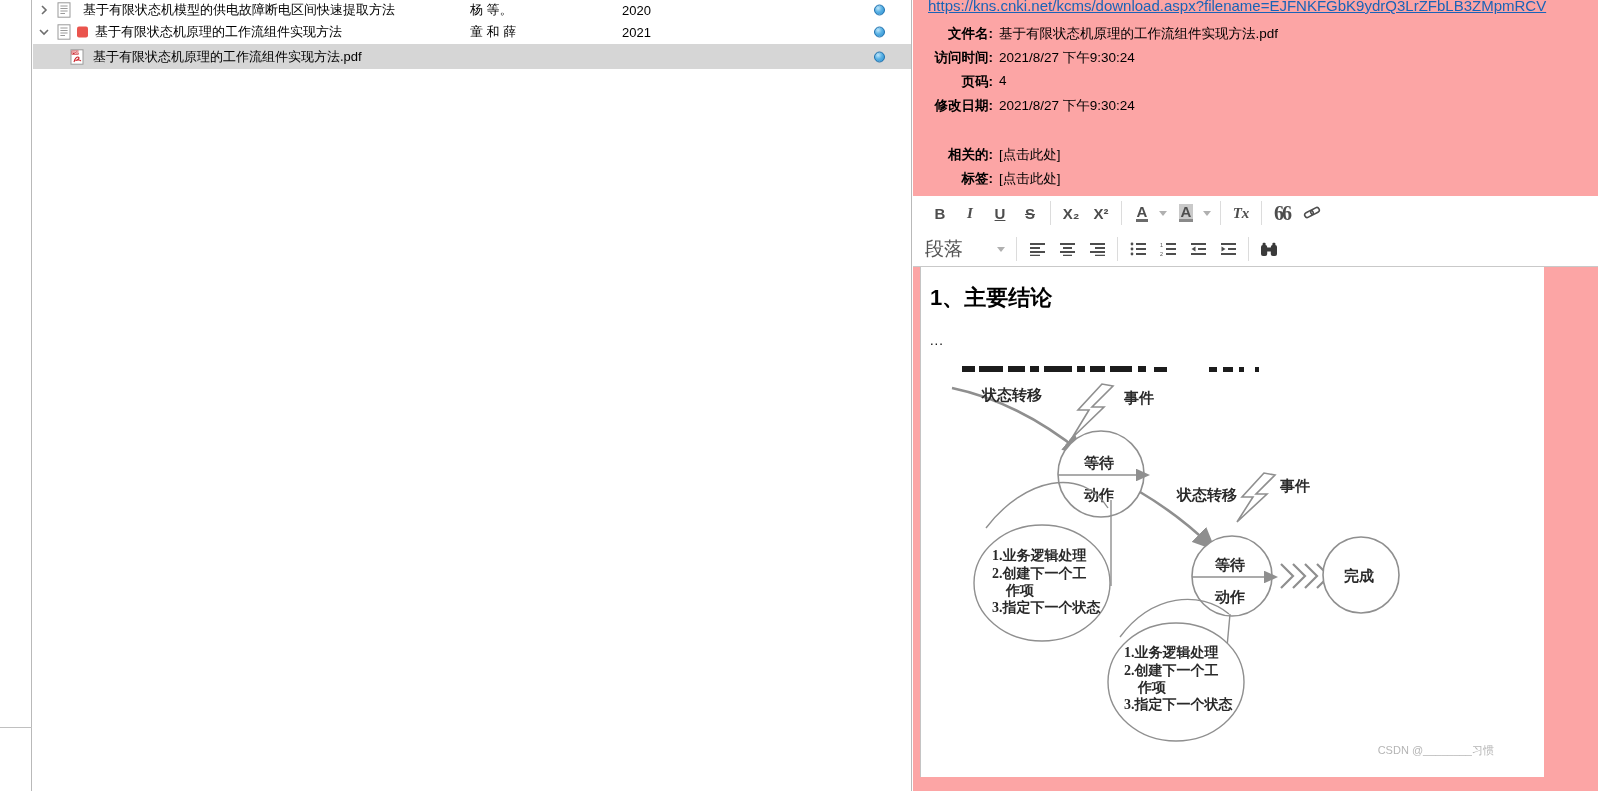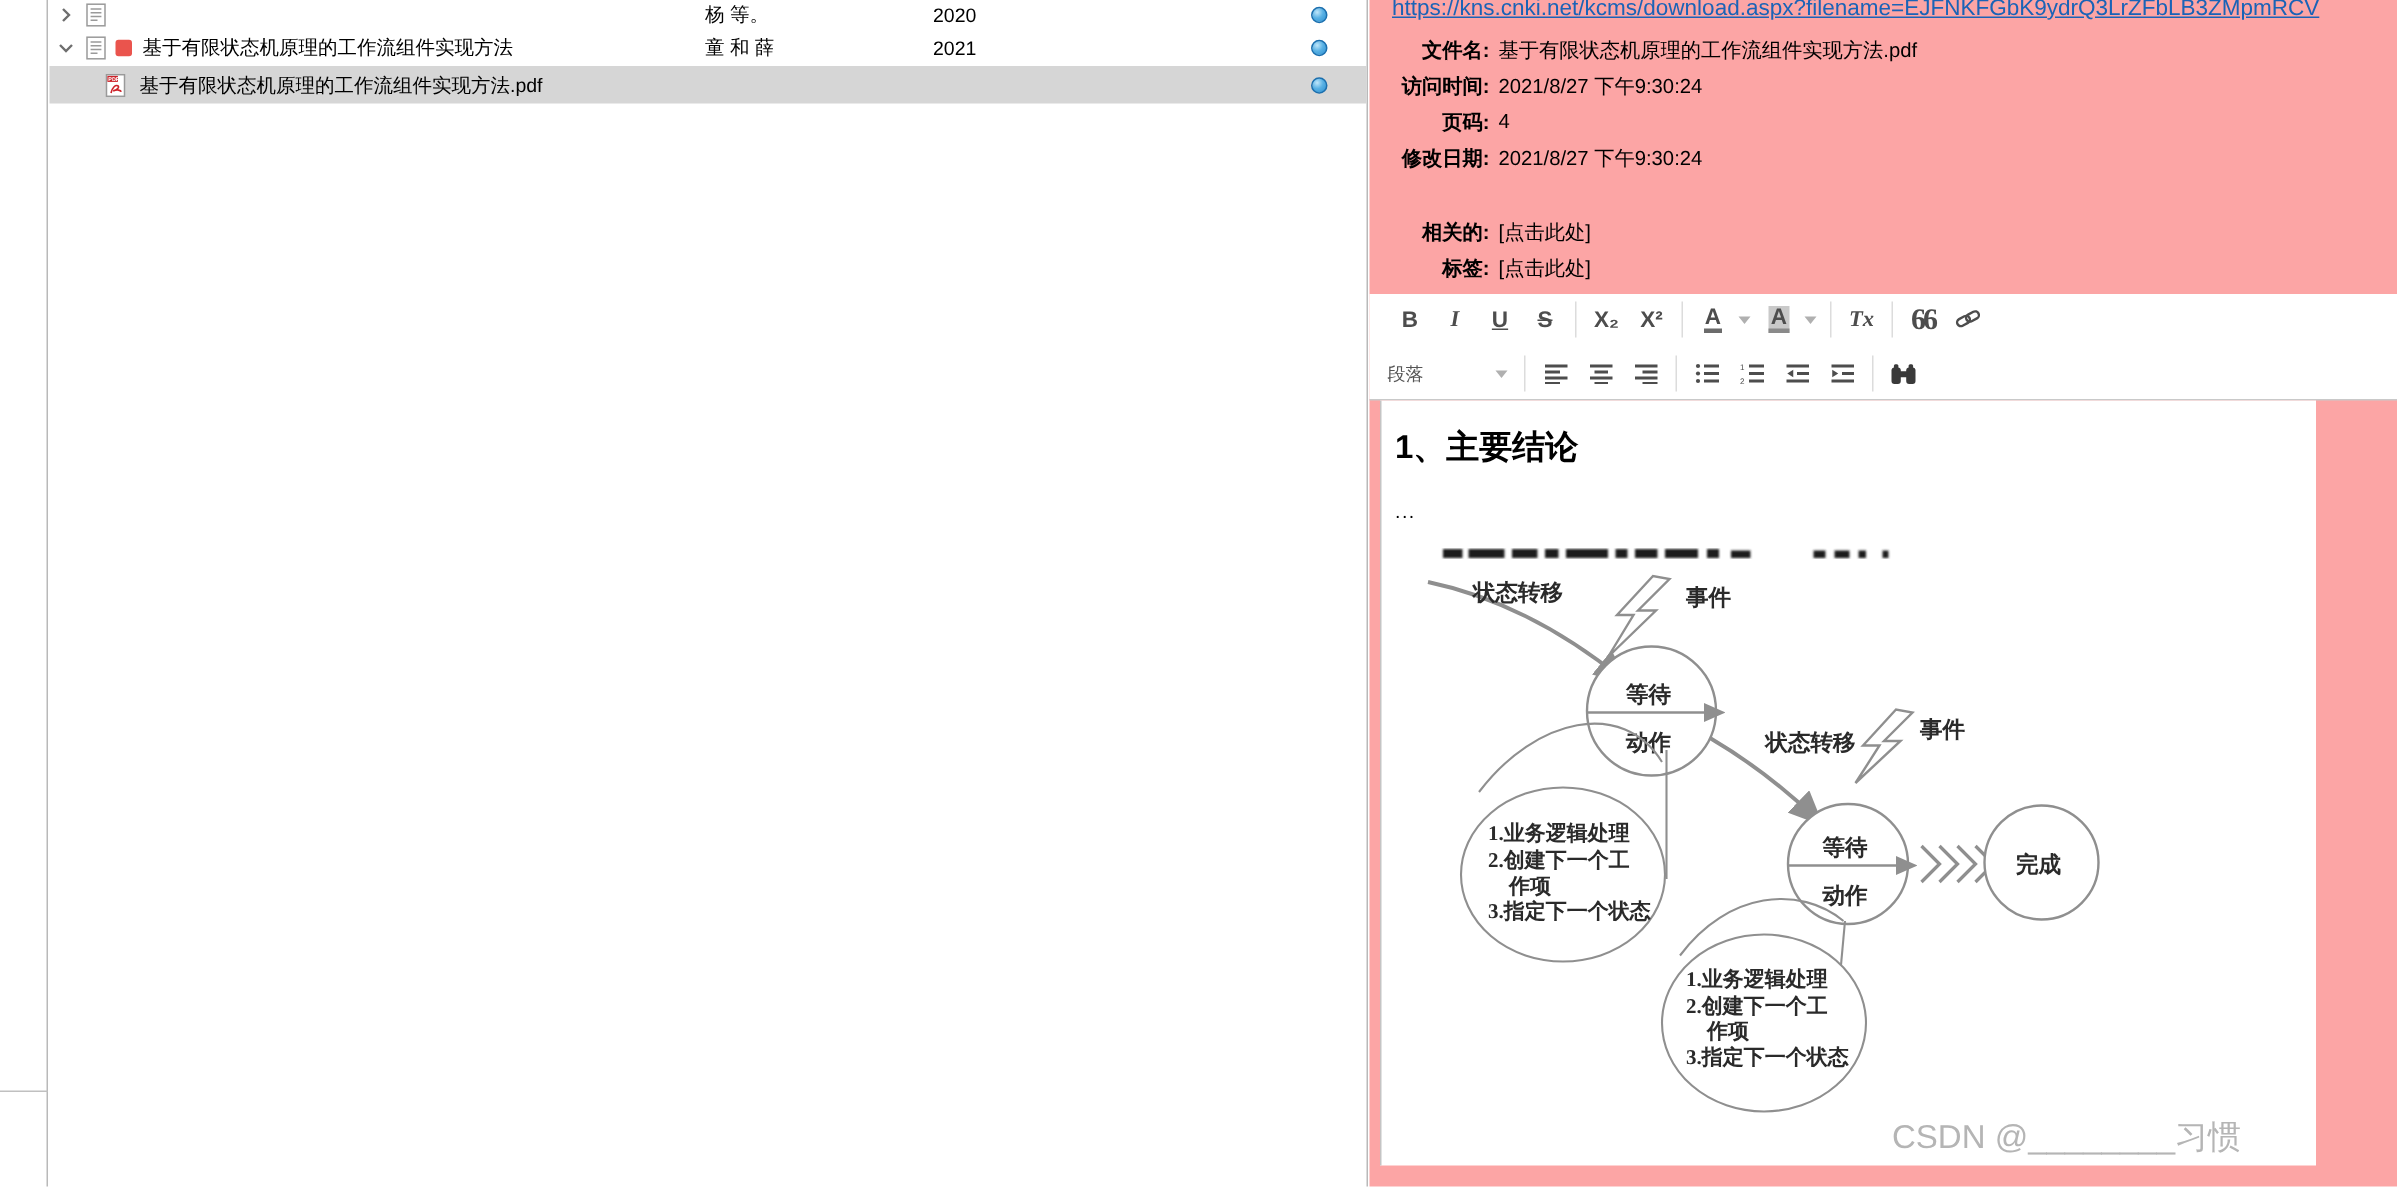--- a/index.html
+++ b/index.html
@@ -48,32 +48,32 @@
   .b-italic { font-style:italic; font-family:"Liberation Serif","DejaVu Serif",serif; font-weight:bold;}
   .b-under { text-decoration:underline; font-weight:bold;}
   .b-strike { text-decoration:line-through; font-weight:bold;}
   .a-color { font-weight:bold; border-bottom:3px solid #6b6b6b; line-height:15px; padding:0 1px;}
   .a-high  { font-weight:bold; background:#c9c9c9; border-bottom:3px solid #8a8a8a; line-height:15px; padding:0 2px;}
   .dd-arrow { width:0; height:0; border-left:4px solid transparent; border-right:4px solid transparent;
       border-top:5px solid #b0b0b0; margin:0 4px 0 2px; }
   .b-clear { font-style:italic; font-family:"Liberation Serif","DejaVu Serif",serif; font-weight:bold; }
   .b-quote { font-family:"Liberation Serif","DejaVu Serif",serif; font-weight:bold; letter-spacing:-2px; font-size:20px;}
   #para-dd { display:flex; align-items:center; min-width:86px; height:26px; color:#555;
-      font-size:12px; cursor:pointer; justify-content:space-between; padding-right:2px;}
+      font-size:19px; cursor:pointer; justify-content:space-between; padding-right:2px;}
   .icon-svg { display:block; }
 
   #toolbar-border { position:absolute; left:0; top:266px; width:685px; height:1px; background:#c9c9c9; }
 
   
   #note-content { position:absolute; left:7px; top:267px; width:624px; height:510px;
       border-left:1px solid #c4c4c4; background:#fff; overflow:hidden; }
   #note-heading { position:absolute; left:9px; top:16px; font-size:22px; font-weight:bold; color:#000; }
   #note-body { position:absolute; left:9px; top:66px; font-size:13px; color:#000; letter-spacing:1px;}
   #diagram-box { position:absolute; left:3px; top:83px; width:505px; height:405px; }
-  #watermark { position:absolute; right:50px; top:476px; font-size:22px; color:#b5b5b5; white-space:nowrap; }
+  #watermark { position:absolute; right:50px; top:476px; font-size:11px; color:#b5b5b5; white-space:nowrap; }
 </style>
 </head>
 <body>
 
 <div id="left-strip" class="abs">
   <div class="hline"></div>
 </div>
 
 <div id="list-pane" class="abs">
 
@@ -85,20 +85,21 @@
     </span>
     <span class="cell" style="left:24px">
       <svg class="doc-icon icon-svg" viewBox="0 0 14 16">
           <rect x="1" y="0.8" width="12" height="14.4" fill="#fff" stroke="#9a9a9a"></rect>
           <line x1="3.4" y1="4" x2="10.6" y2="4" stroke="#9a9a9a"></line>
           <line x1="3.4" y1="6.5" x2="10.6" y2="6.5" stroke="#9a9a9a"></line>
           <line x1="3.4" y1="9" x2="10.6" y2="9" stroke="#9a9a9a"></line>
           <line x1="3.4" y1="11.5" x2="8" y2="11.5" stroke="#9a9a9a"></line>
         </svg>
     </span>
+    <span class="cell" style="left:50px">基于有限状态机模型的供电故障断电区间快速提取方法</span>
     <span class="cell creator">杨 等。</span>
     <span class="cell year">2020</span>
     <span class="cell sync-dot"></span>
   </div>
 
   <div class="row row2">
     <span class="cell" style="left:5px">
       <svg class="twisty icon-svg" viewBox="0 0 12 12">
           <polyline points="2,4 6,8 10,4" fill="none" stroke="#6e6e6e" stroke-width="1.6"></polyline>
         </svg>

